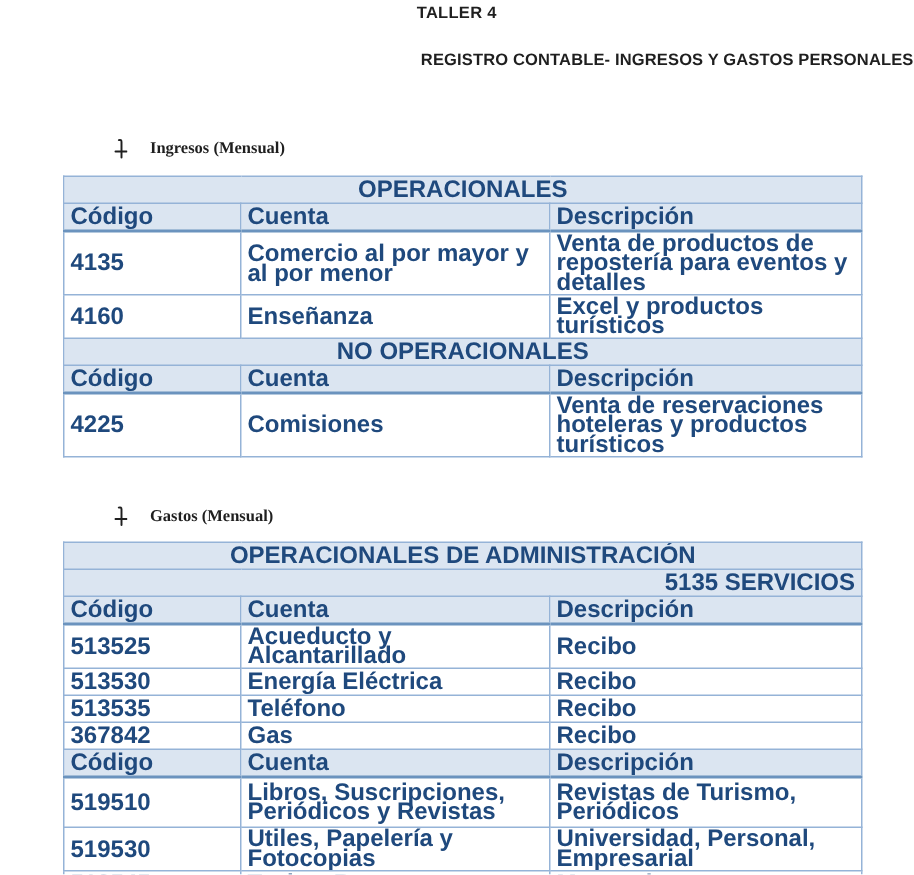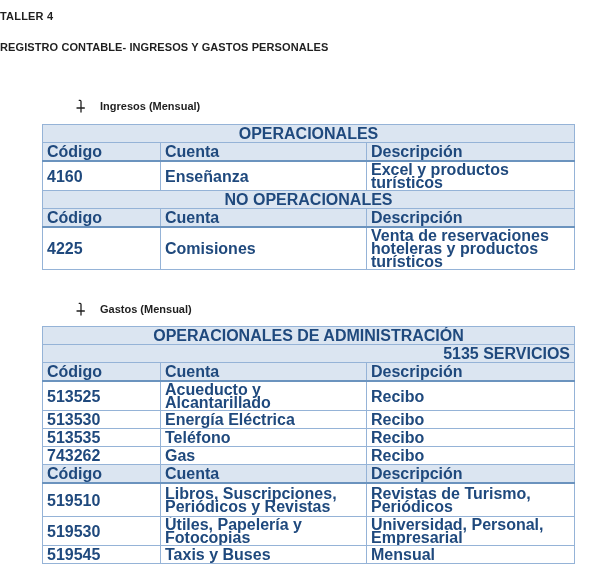--- a/index.html
+++ b/index.html
@@ -6,37 +6,39 @@
   .page {
     position: relative;
     width: 609px;
     height: 583px;
     background: #ffffff;
     font-family: "Liberation Sans", "DejaVu Sans", sans-serif;
     color: var(--body-text, #1f1f1f);
     overflow: hidden;
   }
   .title {
-    padding-top: 10px;
+    padding-top: 3px;
+    text-align: center;
     font-size: 11px;
     font-weight: bold;
     letter-spacing: .2px;
   }
   .subtitle {
     margin-top: 19px;
-    text-align: left;
+    text-align: right;
     font-size: 11px;
     font-weight: bold;
     letter-spacing: .1px;
   }
   .bullet-line {
     display: flex;
     align-items: center;
     font-size: 11px;
     font-weight: bold;
+    font-family: Liberation Serif, serif;
   }
   .bullet-line.ingresos { margin: 46px 0 11px 76px; }
   .bullet-line.gastos   { margin: 32px 8px 10px 76px; }
   .bullet-glyph { width: 9px; height: 14px; margin-right: 15px; display: inline-block; }
   .doc-table {
     border-collapse: collapse;
     table-layout: fixed;
     width: 532px;
     margin-left: 42px;
     border: 1px solid var(--outer-border, #7e9cc4);
@@ -94,20 +96,25 @@
       </colgroup>
     <tbody>
       <tr class="row-band">
         <td colspan="3">OPERACIONALES</td>
       </tr>
       <tr class="row-head">
         <td>Código</td>
         <td>Cuenta</td>
         <td>Descripción</td>
       </tr>
+      <tr class="row-data tall">
+        <td>4135</td>
+        <td>Comercio al por mayor y al por menor</td>
+        <td>Venta de productos de repostería para eventos y detalles</td>
+      </tr>
       <tr class="row-data">
         <td>4160</td>
         <td>Enseñanza</td>
         <td>Excel y productos turísticos</td>
       </tr>
       <tr class="row-band">
         <td colspan="3">NO OPERACIONALES</td>
       </tr>
       <tr class="row-head">
         <td>Código</td>
@@ -158,21 +165,21 @@
         <td>513530</td>
         <td>Energía Eléctrica</td>
         <td>Recibo</td>
       </tr>
       <tr class="row-data">
         <td>513535</td>
         <td>Teléfono</td>
         <td>Recibo</td>
       </tr>
       <tr class="row-data">
-        <td>743262</td>
+        <td>367842</td>
         <td>Gas</td>
         <td>Recibo</td>
       </tr>
       <tr class="row-head">
         <td>Código</td>
         <td>Cuenta</td>
         <td>Descripción</td>
       </tr>
       <tr class="row-data tall">
         <td>519510</td>

